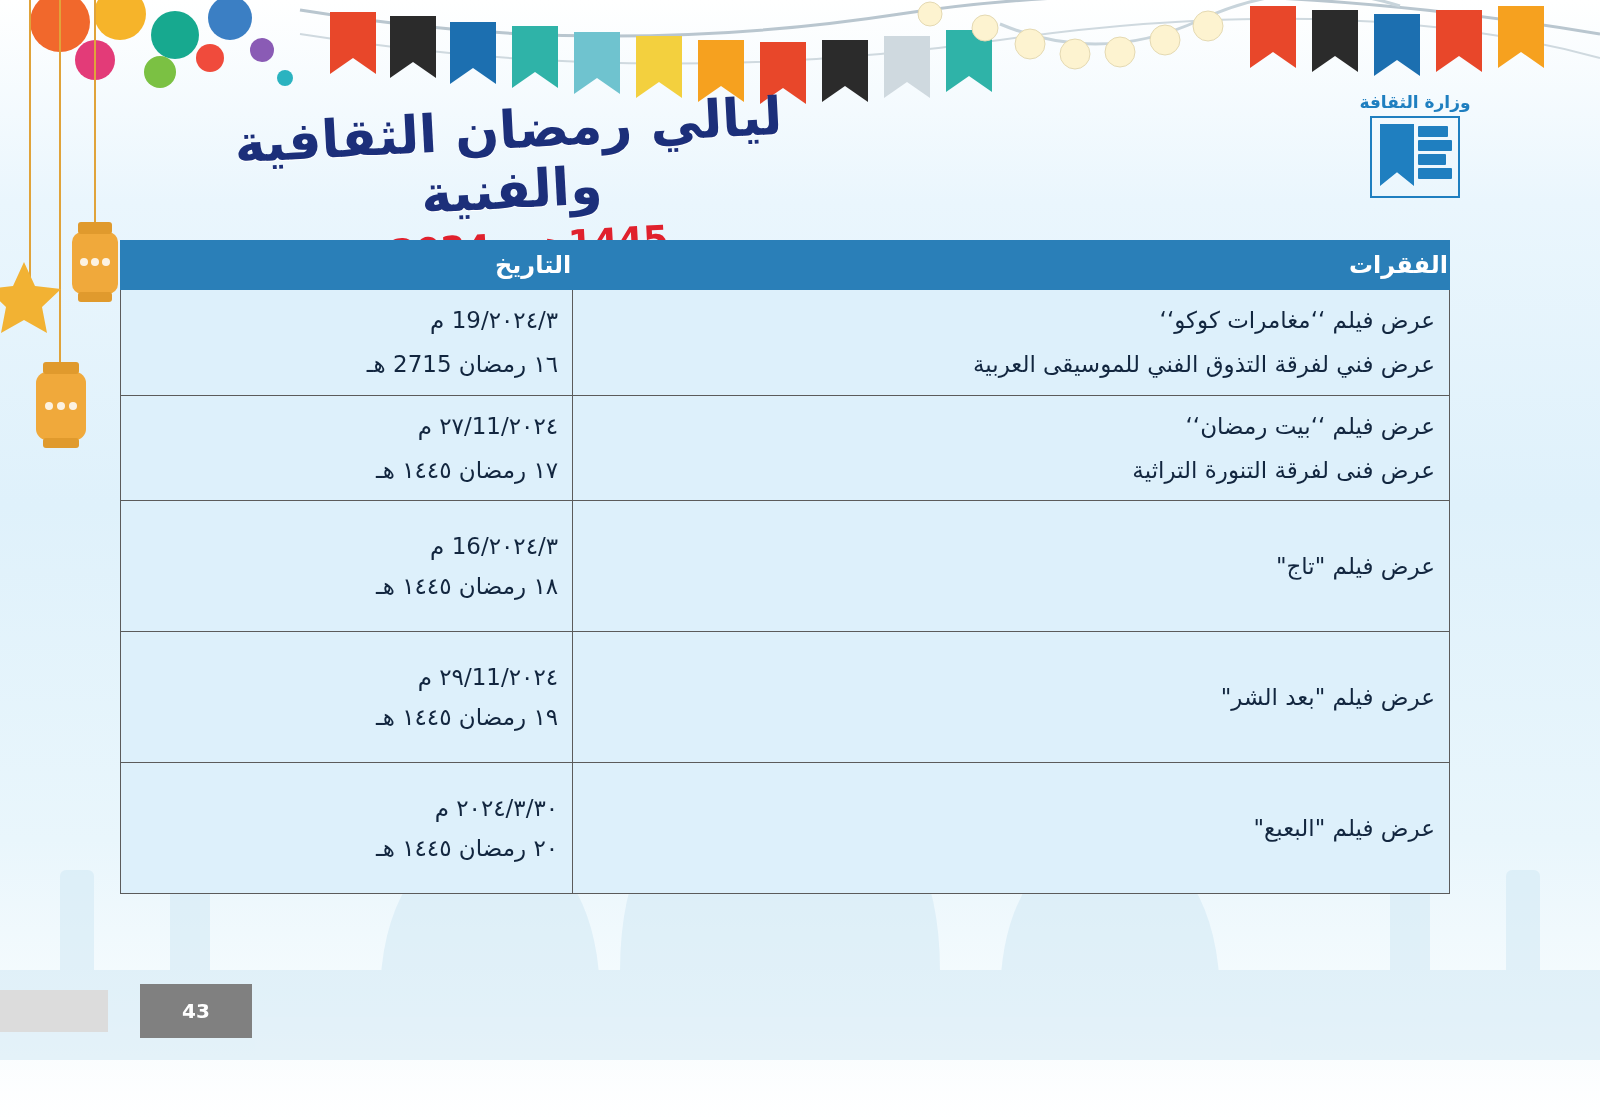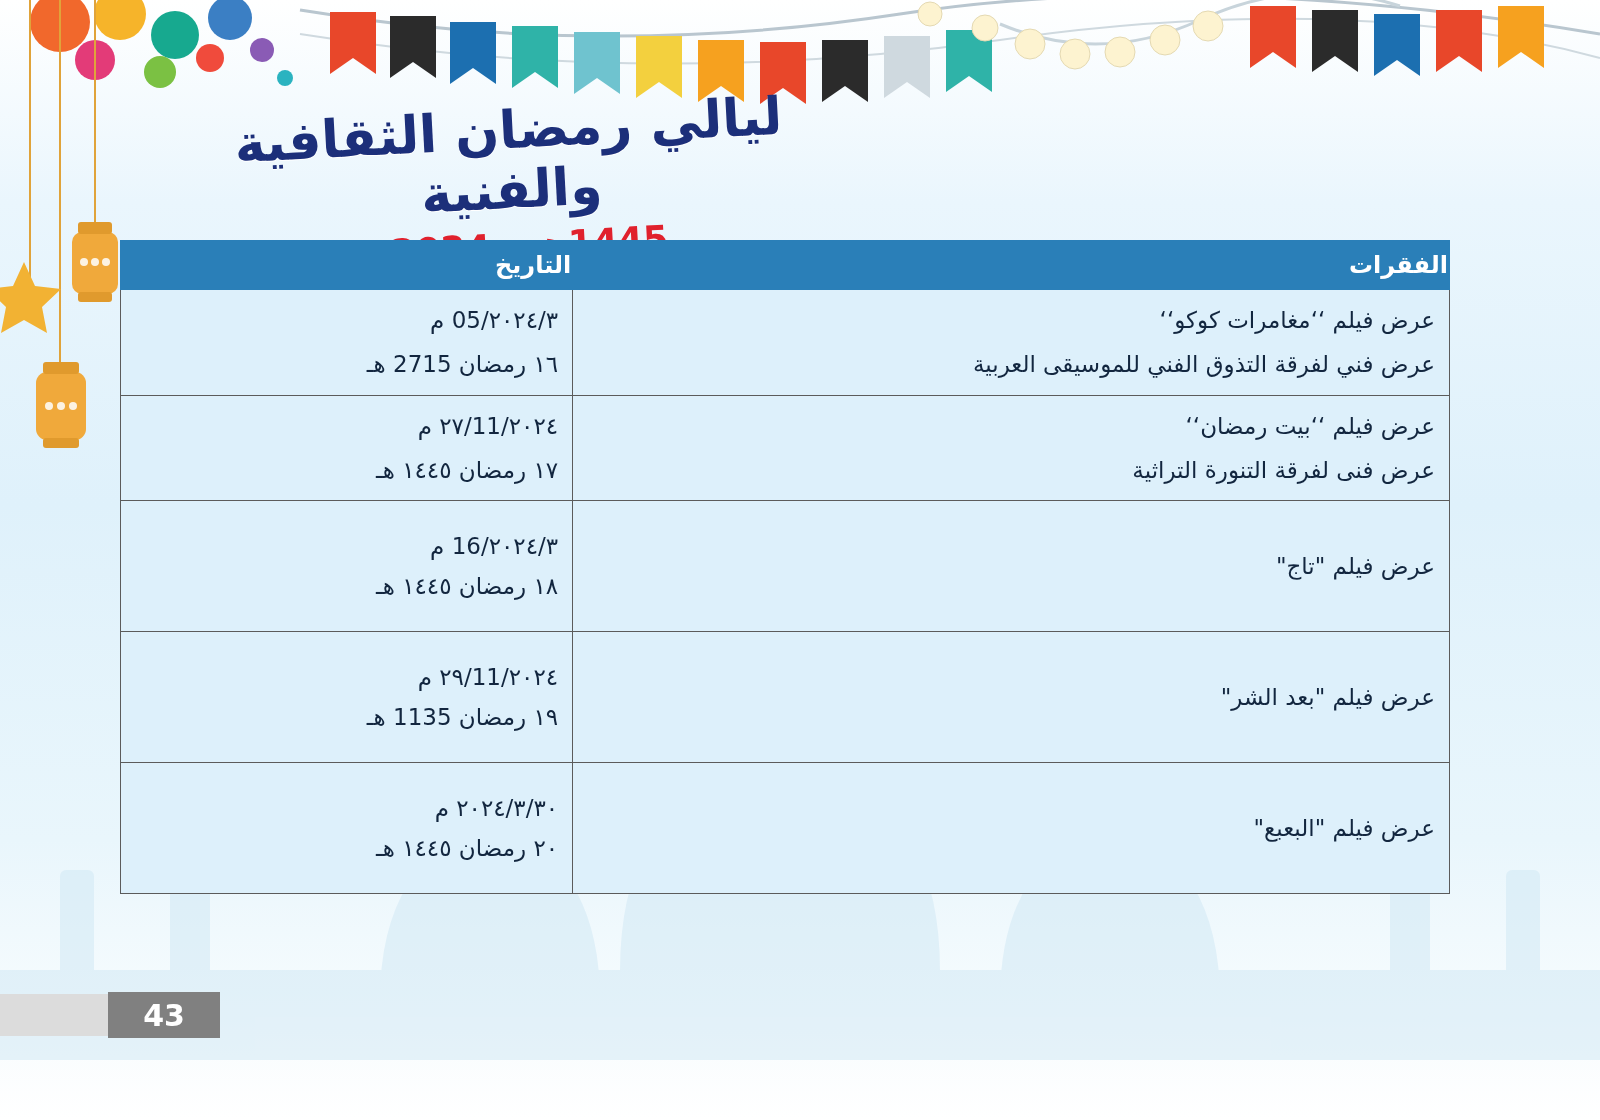--- a/index.html
+++ b/index.html
@@ -185,29 +185,30 @@
     align-items: center;
     direction: ltr;
   }
   .pagenum-bar {
     width: 108px;
     height: 42px;
     background: #dcdcdc;
   }
   .pagenum-box {
     width: 112px;
-    height: 46px;
+    height: 54px;
     background: #808080;
     color: #ffffff;
     font-family: "DejaVu Sans", sans-serif;
-    font-size: 30px;
+    font-size: 20px;
     font-weight: bold;
     display: flex;
     align-items: center;
     justify-content: center;
+    margin-left: 32px;
   }
 </style>
 </head>
 <body>
 
 <div class="page">
 
   <svg class="mosque" viewBox="0 0 1600 520" preserveAspectRatio="none">
     <g fill="#cfe7f4" opacity="0.9">
       <rect x="0" y="430" width="1600" height="90"></rect>
@@ -304,34 +305,46 @@
     <g>
       <path d="M24 262 l11 24 l26 3 l-19 18 l5 26 l-23 -13 l-23 13 l5 -26 l-19 -18 l26 -3 z" fill="#f2b233"></path>
     </g>
   </svg>
 
   <div class="title-block">
     <div class="title-main">ليالي رمضان الثقافية والفنية</div>
     <div class="title-sub">1445هـ - 2024 م</div>
   </div>
 
+  <div class="logo-block">
+    <div class="logo-word">وزارة الثقافة</div>
+    <div class="logo-mark">
+      <div class="bars">
+          <span></span>
+          <span></span>
+          <span></span>
+          <span></span>
+        </div>
+      <div class="bookmark"></div>
+    </div>
+  </div>
 
   <div class="table-wrap">
     <table class="schedule">
       <thead>
         <tr>
           <th>الفقرات</th>
           <th class="col-date" style="width:33.8%">التاريخ</th>
         </tr>
       </thead>
       <tbody>
 
         <tr class="split-top">
           <td class="col-item">عرض فيلم ‘‘مغامرات كوكو‘‘</td>
-          <td class="col-date">٢٠٢٤/٣/05 م</td>
+          <td class="col-date">٢٠٢٤/٣/19 م</td>
         </tr>
         <tr class="split-bot">
           <td class="col-item">عرض فني لفرقة التذوق الفني للموسيقى العربية</td>
           <td class="col-date">١٦ رمضان 2715 هـ</td>
         </tr>
 
         <tr class="split-top">
           <td class="col-item">عرض فيلم ‘‘بيت رمضان‘‘</td>
           <td class="col-date">٢٠٢٤/11/٢٧ م</td>
         </tr>
@@ -345,21 +358,21 @@
           <td class="col-date">
             <span class="date-line">٢٠٢٤/٣/16 م</span>
             <span class="date-line">١٨ رمضان ١٤٤٥ هـ</span>
           </td>
         </tr>
 
         <tr>
           <td class="col-item" style="height:110px">عرض فيلم "بعد الشر"</td>
           <td class="col-date">
             <span class="date-line">٢٠٢٤/11/٢٩ م</span>
-            <span class="date-line">١٩ رمضان 1135 هـ</span>
+            <span class="date-line">١٩ رمضان ١٤٤٥ هـ</span>
           </td>
         </tr>
 
         <tr>
           <td class="col-item" style="height:110px">عرض فيلم "البعبع"</td>
           <td class="col-date">
             <span class="date-line">٢٠٢٤/٣/٣٠ م</span>
             <span class="date-line">٢٠ رمضان ١٤٤٥ هـ</span>
           </td>
         </tr>

